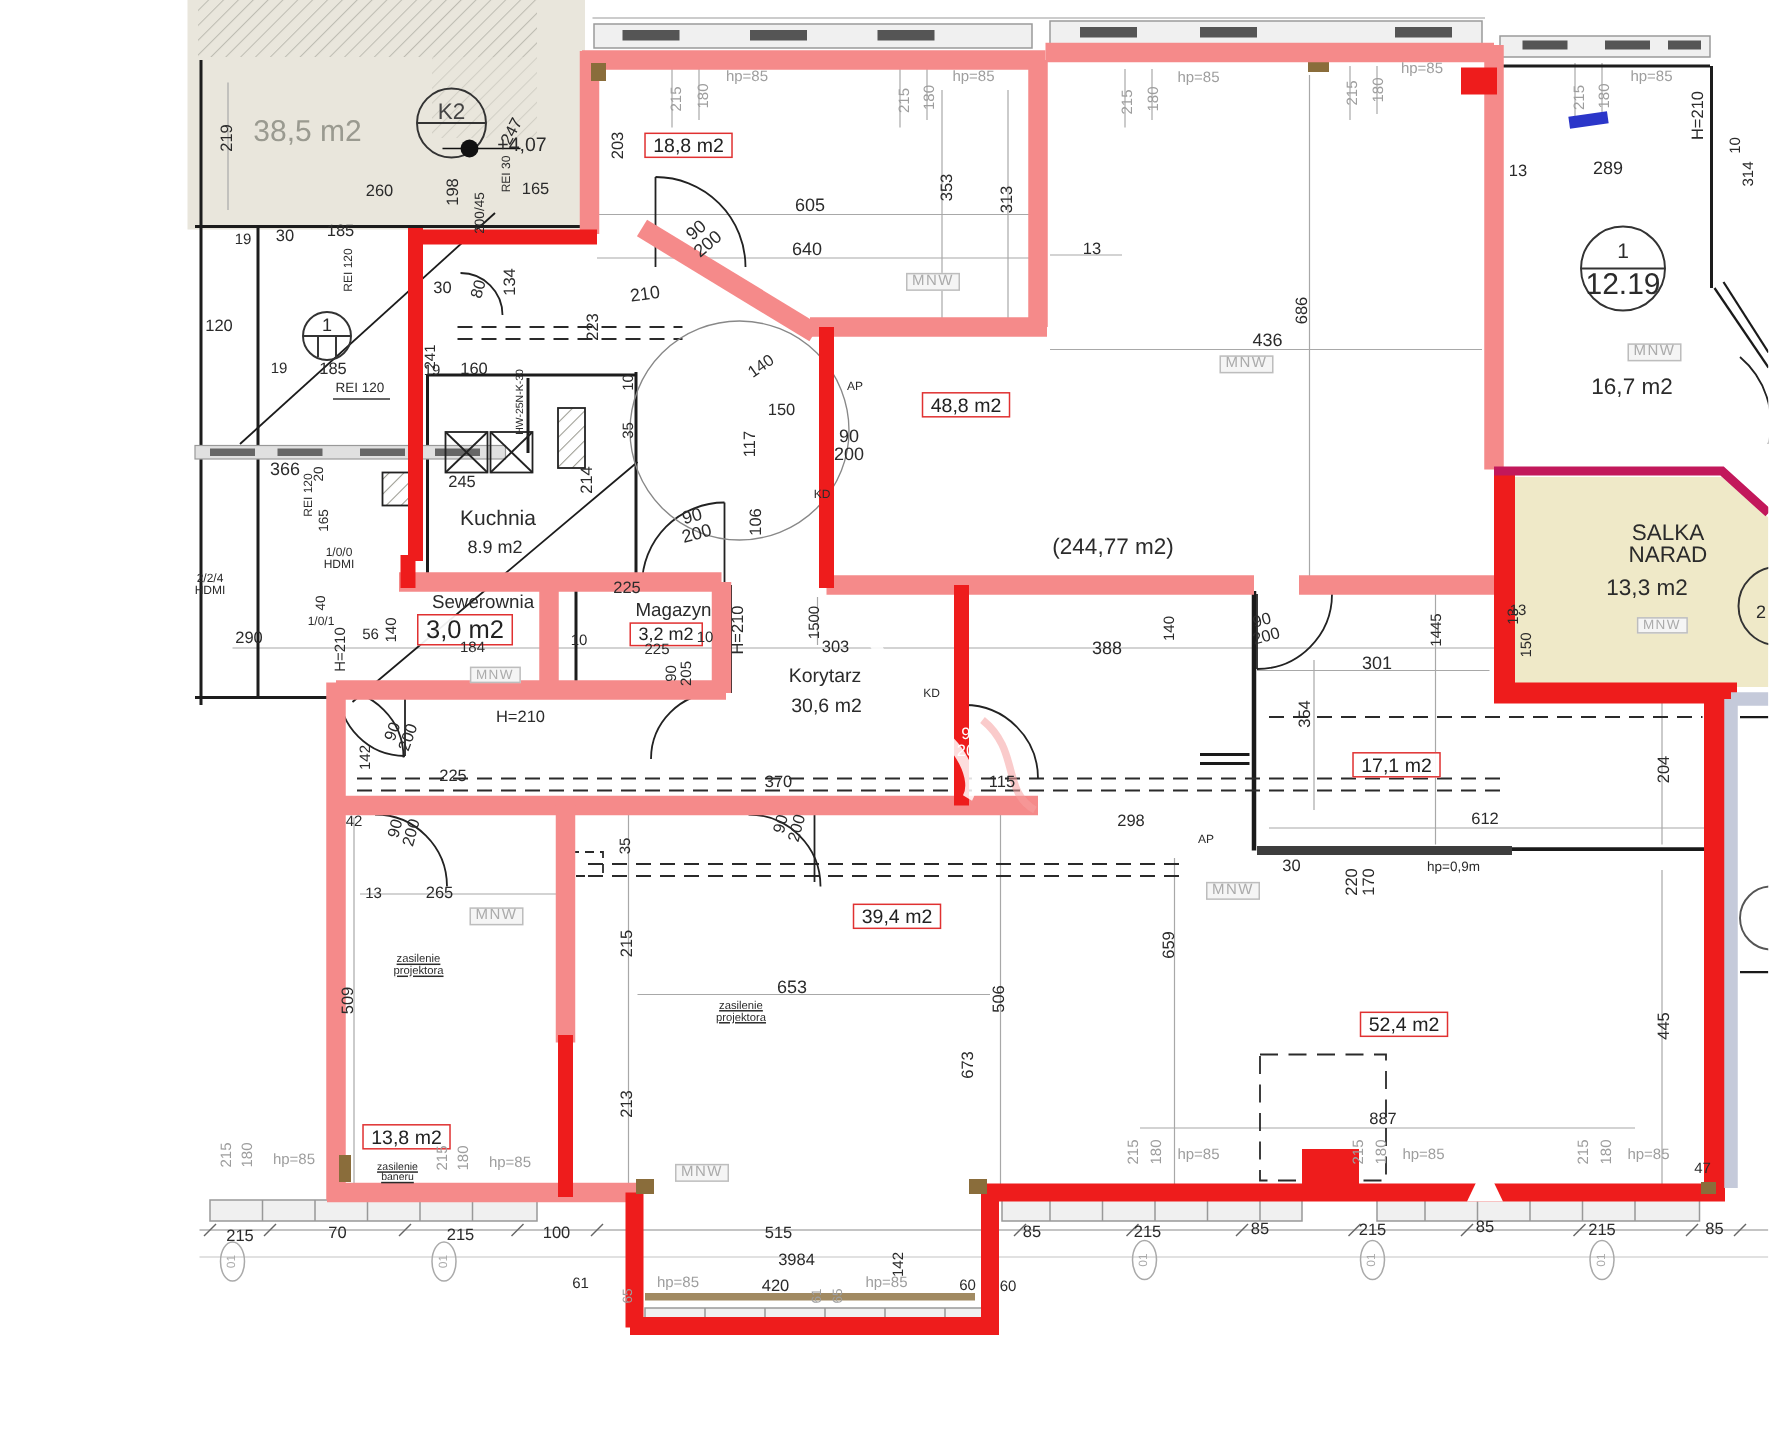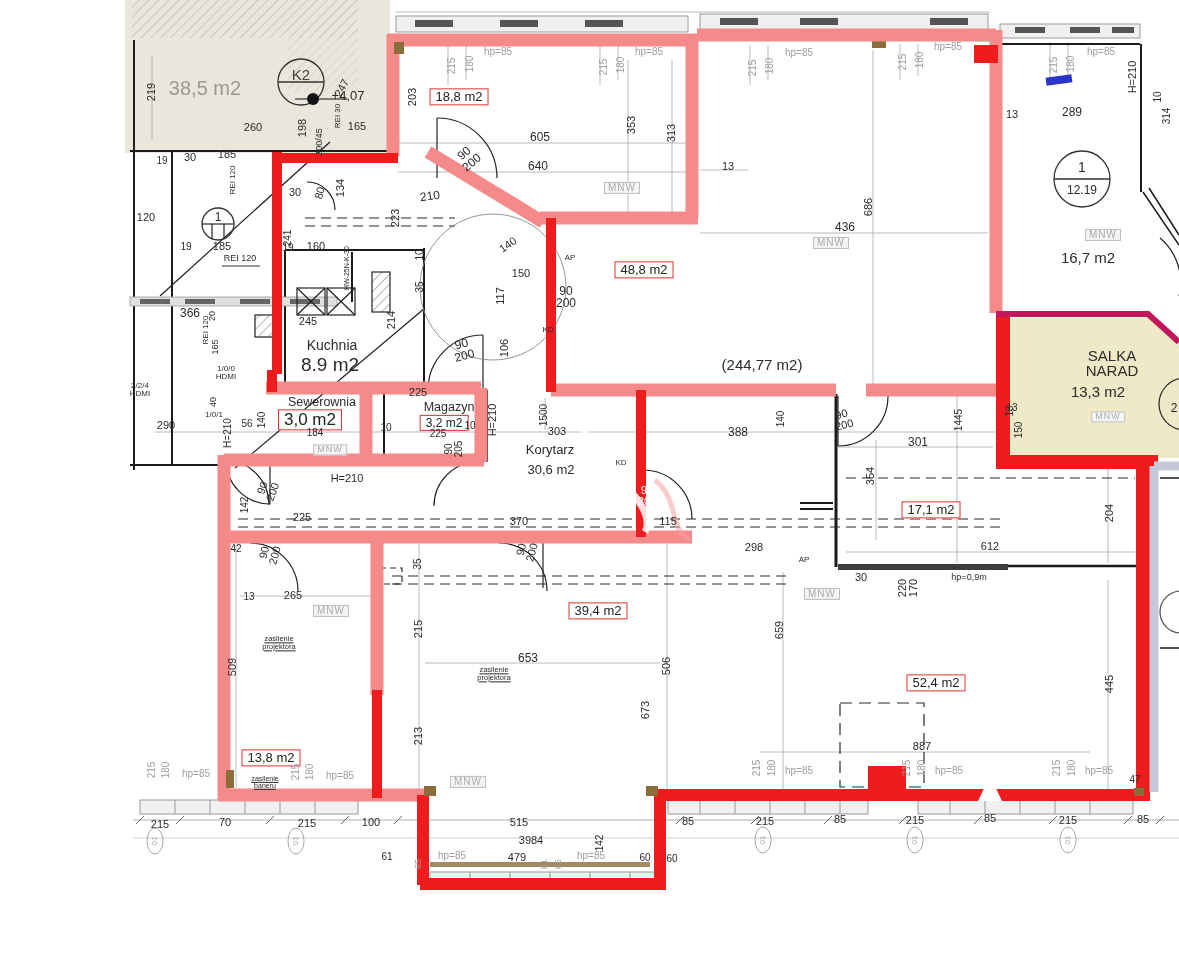--- a/index.html
+++ b/index.html
@@ -324,21 +324,21 @@
       <span class="lbl" style="left: 214px; top: 415px; font-size: 8px; transform: translate(-50%, -50%);">1/0/1</span>
       <span class="lbl" style="left: 166px; top: 426px; font-size: 11px; transform: translate(-50%, -50%);">290</span>
       <span class="lbl" style="left: 228px; top: 433px; font-size: 10px; transform: translate(-50%, -50%) rotate(-90deg);">H=210</span>
       <span class="lbl" style="left: 247px; top: 424px; font-size: 10px; transform: translate(-50%, -50%);">56</span>
       <span class="lbl" style="left: 262px; top: 420px; font-size: 10px; transform: translate(-50%, -50%) rotate(-90deg);">140</span>
       <span class="lbl" style="left: 288px; top: 248px; font-size: 10px; transform: translate(-50%, -50%);">19</span>
       <span class="lbl" style="left: 316px; top: 247px; font-size: 11px; transform: translate(-50%, -50%);">160</span>
       <span class="lbl" style="left: 347px; top: 268px; font-size: 7px; transform: translate(-50%, -50%) rotate(-90deg);">HW-25N-K-30</span>
       <span class="lbl" style="left: 308px; top: 322px; font-size: 11px; transform: translate(-50%, -50%);">245</span>
       <span class="lbl" style="left: 332px; top: 345px; font-size: 14px; transform: translate(-50%, -50%);">Kuchnia</span>
-      <span class="lbl" style="left: 330px; top: 365px; font-size: 19px; transform: translate(-50%, -50%);">8.9 m2</span>
+      <span class="lbl" style="left: 330px; top: 365px; font-size: 12px; transform: translate(-50%, -50%);">8.9 m2</span>
       <span class="lbl" style="left: 392px; top: 320px; font-size: 11px; transform: translate(-50%, -50%) rotate(-90deg);">214</span>
       <span class="lbl" style="left: 420px; top: 287px; font-size: 10px; transform: translate(-50%, -50%) rotate(-90deg);">35</span>
       <span class="lbl" style="left: 420px; top: 255px; font-size: 10px; transform: translate(-50%, -50%) rotate(-90deg);">10</span>
       <span class="lbl" style="left: 508px; top: 245px; font-size: 11px; transform: translate(-50%, -50%) rotate(-35deg);">140</span>
       <span class="lbl" style="left: 521px; top: 274px; font-size: 11px; transform: translate(-50%, -50%);">150</span>
       <span class="lbl" style="left: 501px; top: 296px; font-size: 11px; transform: translate(-50%, -50%) rotate(-90deg);">117</span>
       <span class="lbl" style="left: 505px; top: 348px; font-size: 11px; transform: translate(-50%, -50%) rotate(-90deg);">106</span>
       <span class="lbl" style="left: 463px; top: 350px; font-size: 12px; transform: translate(-50%, -50%) rotate(-15deg);">90
 200</span>
       <span class="lbl" style="left: 320px; top: 193px; font-size: 11px; transform: translate(-50%, -50%) rotate(-75deg);">80</span>
@@ -366,35 +366,35 @@
       <span class="lbl" style="left: 753px; top: 68px; font-size: 10px; color: rgb(158, 158, 158); transform: translate(-50%, -50%) rotate(-90deg);">215</span>
       <span class="lbl" style="left: 770px; top: 66px; font-size: 10px; color: rgb(158, 158, 158); transform: translate(-50%, -50%) rotate(-90deg);">180</span>
       <span class="lbl" style="left: 799px; top: 53px; font-size: 10px; color: rgb(158, 158, 158); transform: translate(-50%, -50%);">hp=85</span>
       <span class="lbl" style="left: 903px; top: 62px; font-size: 10px; color: rgb(158, 158, 158); transform: translate(-50%, -50%) rotate(-90deg);">215</span>
       <span class="lbl" style="left: 920px; top: 60px; font-size: 10px; color: rgb(158, 158, 158); transform: translate(-50%, -50%) rotate(-90deg);">180</span>
       <span class="lbl" style="left: 948px; top: 47px; font-size: 10px; color: rgb(158, 158, 158); transform: translate(-50%, -50%);">hp=85</span>
       <span class="lbl" style="left: 845px; top: 227px; font-size: 12px; transform: translate(-50%, -50%);">436</span>
       <span class="lbl" style="left: 869px; top: 207px; font-size: 11px; transform: translate(-50%, -50%) rotate(-90deg);">686</span>
       <span class="lbl gbox" style="left: 831px; top: 243px; font-size: 10px; transform: translate(-50%, -50%);">MNW</span>
       <span class="lbl boxed" style="left: 644px; top: 270px; font-size: 13px; transform: translate(-50%, -50%);">48,8 m2</span>
-      <span class="lbl" style="left: 742px; top: 365px; font-size: 15px; transform: translate(-50%, -50%); margin-left: 20px;">(244,77 m2)</span>
+      <span class="lbl" style="left: 742px; top: 365px; font-size: 15px; transform: translate(-50%, -50%);">(244,77 m2)</span>
       <span class="lbl" style="left: 570px; top: 258px; font-size: 8px; transform: translate(-50%, -50%);">AP</span>
       <span class="lbl" style="left: 566px; top: 297px; font-size: 12px; transform: translate(-50%, -50%);">90
 200</span>
       <span class="lbl" style="left: 548px; top: 330px; font-size: 8px; transform: translate(-50%, -50%);">KD</span>
       <span class="lbl" style="left: 1101px; top: 52px; font-size: 10px; color: rgb(158, 158, 158); transform: translate(-50%, -50%);">hp=85</span>
       <span class="lbl" style="left: 1054px; top: 65px; font-size: 10px; color: rgb(158, 158, 158); transform: translate(-50%, -50%) rotate(-90deg);">215</span>
       <span class="lbl" style="left: 1071px; top: 64px; font-size: 10px; color: rgb(158, 158, 158); transform: translate(-50%, -50%) rotate(-90deg);">180</span>
       <span class="lbl" style="left: 1133px; top: 77px; font-size: 11px; transform: translate(-50%, -50%) rotate(-90deg);">H=210</span>
       <span class="lbl" style="left: 1158px; top: 97px; font-size: 10px; transform: translate(-50%, -50%) rotate(-90deg);">10</span>
       <span class="lbl" style="left: 1167px; top: 116px; font-size: 10px; transform: translate(-50%, -50%) rotate(-90deg);">314</span>
       <span class="lbl" style="left: 1012px; top: 115px; font-size: 11px; transform: translate(-50%, -50%);">13</span>
       <span class="lbl" style="left: 1072px; top: 112px; font-size: 12px; transform: translate(-50%, -50%);">289</span>
       <span class="lbl" style="left: 1082px; top: 167px; font-size: 14px; transform: translate(-50%, -50%);">1</span>
-      <span class="lbl" style="left: 1082px; top: 190px; font-size: 12px; transform: translate(-50%, -50%);">12.19</span>
+      <span class="lbl" style="left: 1082px; top: 190px; font-size: 20px; transform: translate(-50%, -50%);">12.19</span>
       <span class="lbl gbox" style="left: 1103px; top: 235px; font-size: 10px; transform: translate(-50%, -50%);">MNW</span>
       <span class="lbl" style="left: 1088px; top: 258px; font-size: 15px; transform: translate(-50%, -50%);">16,7 m2</span>
       <span class="lbl" style="left: 1112px; top: 363px; font-size: 15px; transform: translate(-50%, -50%);">SALKA NARAD</span>
       <span class="lbl" style="left: 1098px; top: 392px; font-size: 15px; transform: translate(-50%, -50%);">13,3 m2</span>
       <span class="lbl gbox" style="left: 1108px; top: 417px; font-size: 9px; transform: translate(-50%, -50%);">MNW</span>
       <span class="lbl" style="left: 1012px; top: 408px; font-size: 10px; transform: translate(-50%, -50%);">13</span>
       <span class="lbl" style="left: 1019px; top: 430px; font-size: 10px; transform: translate(-50%, -50%) rotate(-90deg);">150</span>
       <span class="lbl" style="left: 1174px; top: 408px; font-size: 12px; transform: translate(-50%, -50%);">2</span>
       <span class="lbl" style="left: 418px; top: 393px; font-size: 11px; transform: translate(-50%, -50%);">225</span>
       <span class="lbl" style="left: 322px; top: 402px; font-size: 12.5px; transform: translate(-50%, -50%);">Sewerownia</span>
@@ -487,21 +487,21 @@
       <span class="lbl" style="left: 196px; top: 774px; font-size: 10px; color: rgb(158, 158, 158); transform: translate(-50%, -50%);">hp=85</span>
       <span class="lbl" style="left: 160px; top: 825px; font-size: 11px; transform: translate(-50%, -50%);">215</span>
       <span class="lbl" style="left: 225px; top: 823px; font-size: 11px; transform: translate(-50%, -50%);">70</span>
       <span class="lbl" style="left: 307px; top: 824px; font-size: 11px; transform: translate(-50%, -50%);">215</span>
       <span class="lbl" style="left: 371px; top: 823px; font-size: 11px; transform: translate(-50%, -50%);">100</span>
       <span class="lbl" style="left: 519px; top: 823px; font-size: 11px; transform: translate(-50%, -50%);">515</span>
       <span class="lbl" style="left: 531px; top: 841px; font-size: 11px; transform: translate(-50%, -50%);">3984</span>
       <span class="lbl" style="left: 387px; top: 857px; font-size: 10px; transform: translate(-50%, -50%);">61</span>
       <span class="lbl" style="left: 419px; top: 864px; font-size: 9px; color: rgb(158, 158, 158); transform: translate(-50%, -50%) rotate(-90deg);">65</span>
       <span class="lbl" style="left: 452px; top: 856px; font-size: 10px; color: rgb(158, 158, 158); transform: translate(-50%, -50%);">hp=85</span>
-      <span class="lbl" style="left: 517px; top: 858px; font-size: 11px; transform: translate(-50%, -50%);">479</span>
+      <span class="lbl" style="left: 517px; top: 858px; font-size: 11px; transform: translate(-50%, -50%);">420</span>
       <span class="lbl" style="left: 545px; top: 864px; font-size: 9px; color: rgb(158, 158, 158); transform: translate(-50%, -50%) rotate(-90deg);">61</span>
       <span class="lbl" style="left: 559px; top: 864px; font-size: 9px; color: rgb(158, 158, 158); transform: translate(-50%, -50%) rotate(-90deg);">65</span>
       <span class="lbl" style="left: 591px; top: 856px; font-size: 10px; color: rgb(158, 158, 158); transform: translate(-50%, -50%);">hp=85</span>
       <span class="lbl" style="left: 600px; top: 843px; font-size: 10px; transform: translate(-50%, -50%) rotate(-90deg);">142</span>
       <span class="lbl" style="left: 645px; top: 858px; font-size: 10px; transform: translate(-50%, -50%);">60</span>
       <span class="lbl" style="left: 672px; top: 859px; font-size: 10px; transform: translate(-50%, -50%);">60</span>
       <span class="lbl" style="left: 688px; top: 822px; font-size: 11px; transform: translate(-50%, -50%);">85</span>
       <span class="lbl" style="left: 765px; top: 822px; font-size: 11px; transform: translate(-50%, -50%);">215</span>
       <span class="lbl" style="left: 840px; top: 820px; font-size: 11px; transform: translate(-50%, -50%);">85</span>
       <span class="lbl" style="left: 915px; top: 821px; font-size: 11px; transform: translate(-50%, -50%);">215</span>

